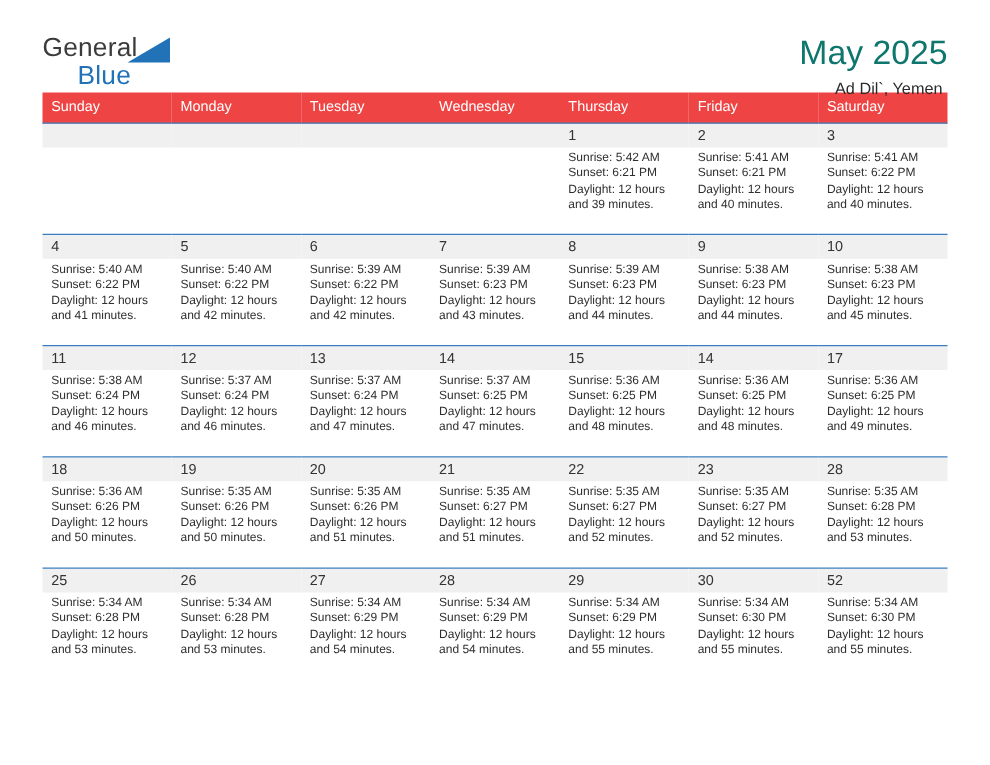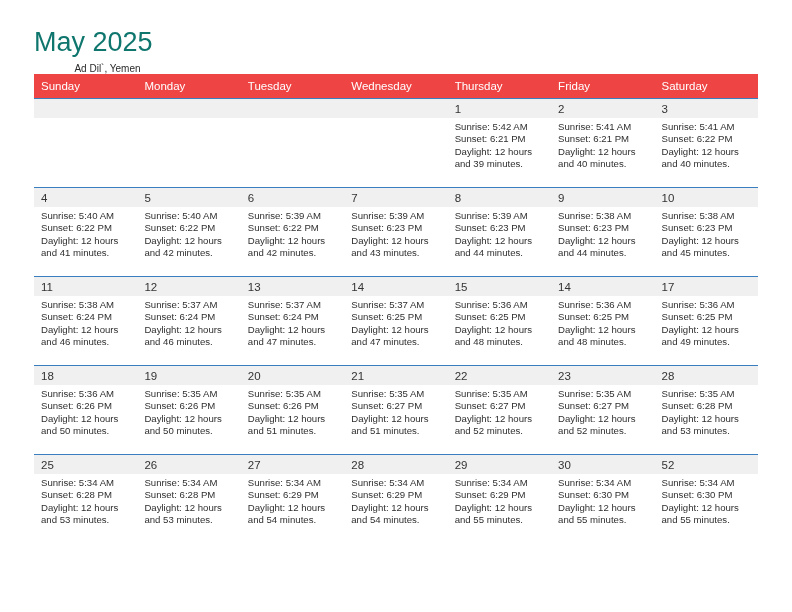--- a/index.html
+++ b/index.html
@@ -65,23 +65,23 @@
     padding-top: 0px;
   }
   .cal-title {
     font-size: 27px;
     color: #0f766e;
     line-height: 1.05;
     font-weight: normal;
     margin: 0;
   }
   .cal-subtitle {
-    font-size: 10px;
+    font-size: 13px;
     color: #2b2b2b;
-    margin: 7px 12px 0 0;
+    margin: 7px 4px 0 0;
     font-weight: normal;
   }
 
   
   .calendar {
     width: 724px;
     border-collapse: collapse;
     table-layout: fixed;
     margin-top: 2px;
   }
@@ -131,20 +131,25 @@
   }
   td.blank .dayinfo { visibility: hidden; }
 </style>
 </head>
 <body>
 
 <div class="page">
 
   <div class="header">
 
+    <div class="brand">
+      <span class="brand-top">General</span>
+      <span class="brand-triangle"></span>
+      <span class="brand-bottom">Blue</span>
+    </div>
 
     <div class="title-block">
       <h1 class="cal-title">May 2025</h1>
       <p class="cal-subtitle">Ad Dil`, Yemen</p>
     </div>
 
   </div>
 
   <table class="calendar">
     <thead>

